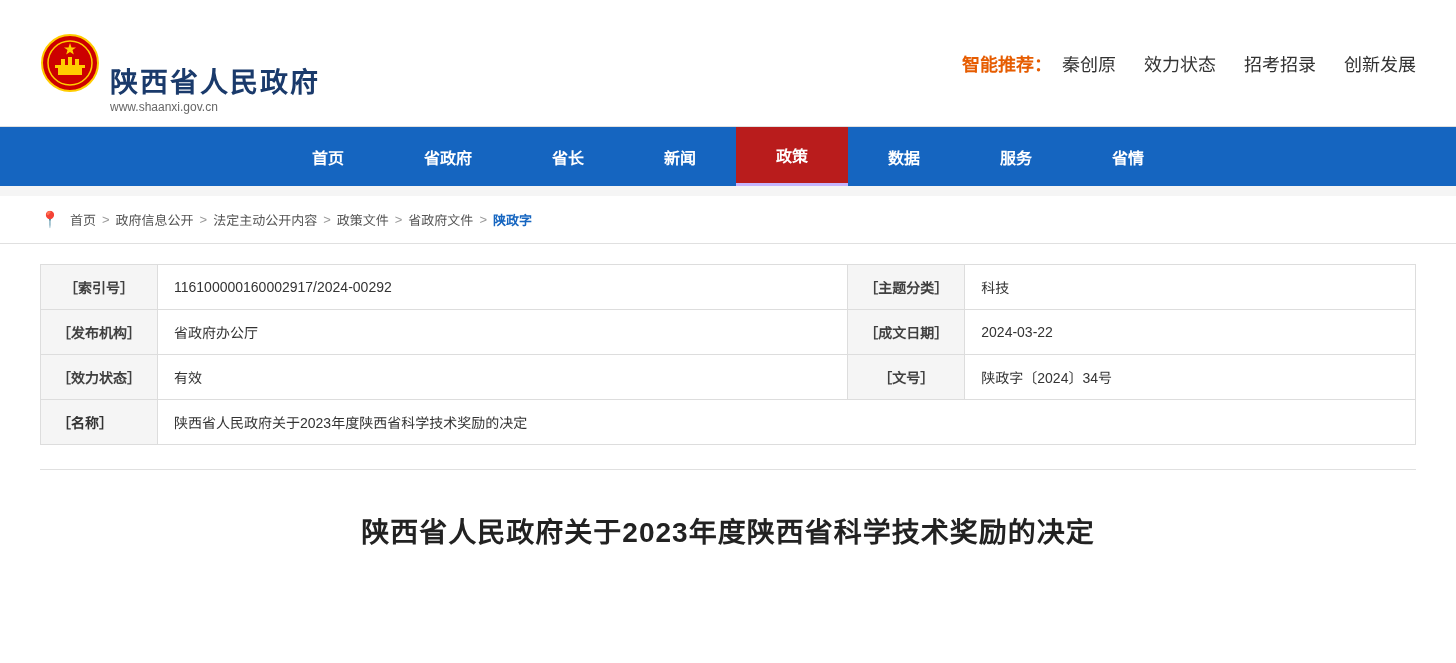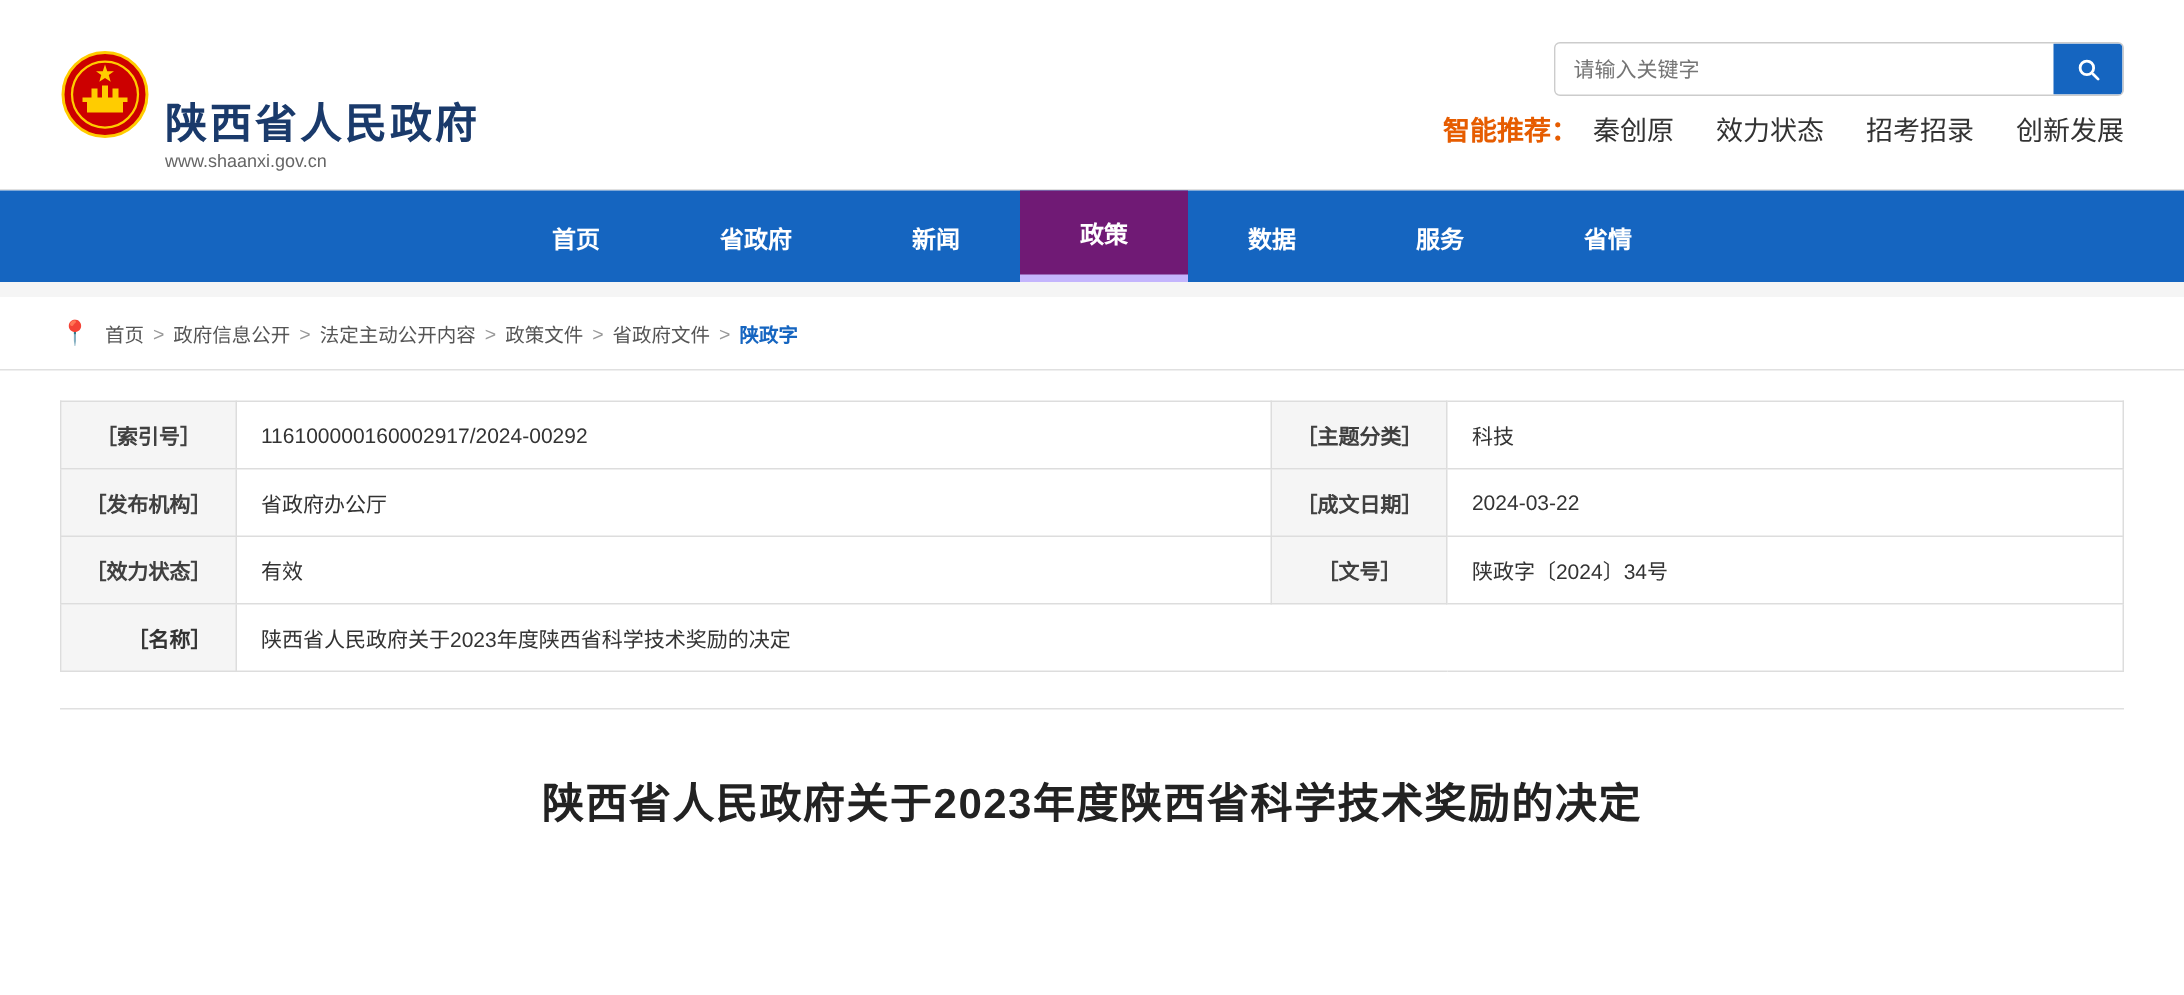--- a/index.html
+++ b/index.html
@@ -105,21 +105,21 @@
     .nav-item {
       padding: 16px 40px;
       color: #fff;
       font-size: 16px;
       font-weight: bold;
       cursor: pointer;
       text-align: center;
       transition: background 0.2s;
       white-space: nowrap;
     }
-    .nav-item.active { background: #701a75; border-bottom: 5px solid #c4b5fd; text-align: right; }
+    .nav-item.active { background: #b91c1c; border-bottom: 3px solid #c4b5fd; text-align: right; }
 
     
     .sub-header-strip {
       background: #f5f5f5;
       height: 10px;
     }
 
     
     .breadcrumb-area {
       padding: 14px 40px;
@@ -170,21 +170,21 @@
       width: 110px;
     }
     .info-table .value-cell {
       color: #333;
       background: #fff;
     }
     .info-table .name-label {
       background: #f5f5f5;
       font-weight: bold;
       color: #333;
-      text-align: right;
+      text-align: left;
       width: 110px;
     }
     .info-table .name-value {
       color: #333;
       background: #fff;
     }
 
     
     .article-title {
       font-size: 28px;
@@ -219,43 +219,36 @@
       <rect x="28" y="24" width="4" height="10" fill="#ffcc00"></rect>
 
       <polygon points="30,10 31.5,14.5 36,14.5 32.5,17 33.8,21.5 30,19 26.2,21.5 27.5,17 24,14.5 28.5,14.5" fill="#ffcc00"></polygon>
     </svg>
     <div class="logo-text-area">
       <span class="logo-title">陕西省人民政府</span>
       <span class="logo-subtitle">www.shaanxi.gov.cn</span>
     </div>
   </div>
   <div class="header-right">
-    <div class="search-bar">
-      <input class="search-input" type="text" placeholder="请输入关键字" style="">
-      <button class="search-button">
-        <svg class="search-icon-svg" viewBox="0 0 24 24">
-          <path d="M21 21l-4.35-4.35M17 11A6 6 0 1 1 5 11a6 6 0 0 1 12 0z" stroke="white" stroke-width="2.5" fill="none" stroke-linecap="round"></path>
-        </svg>
-      </button>
-    </div>
     <div class="smart-recommend">
       <span class="smart-label">智能推荐：</span>
       <div class="smart-links">
         <span class="smart-link">秦创原</span>
         <span class="smart-link">效力状态</span>
         <span class="smart-link">招考招录</span>
         <span class="smart-link">创新发展</span>
       </div>
     </div>
   </div>
 </div>
 
 <nav class="nav-bar">
   <div class="nav-item">首页</div>
   <div class="nav-item">省政府</div>
+  <div class="nav-item">省长</div>
   <div class="nav-item">新闻</div>
   <div class="nav-item active">政策</div>
   <div class="nav-item">数据</div>
   <div class="nav-item">服务</div>
   <div class="nav-item">省情</div>
 </nav>
 
 <div class="sub-header-strip"></div>
 
 <div class="breadcrumb-area">

